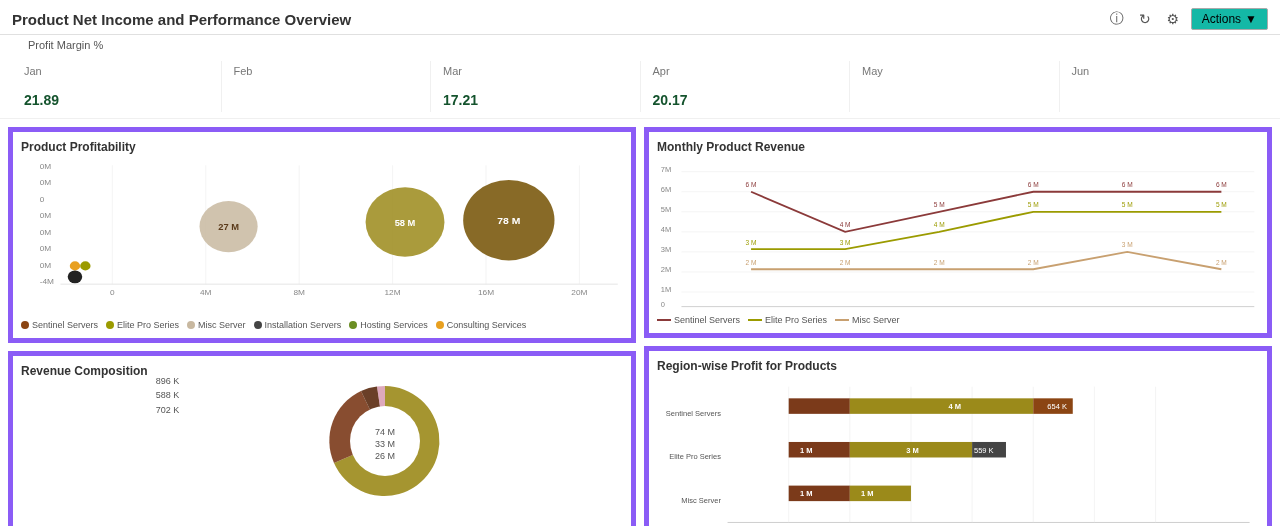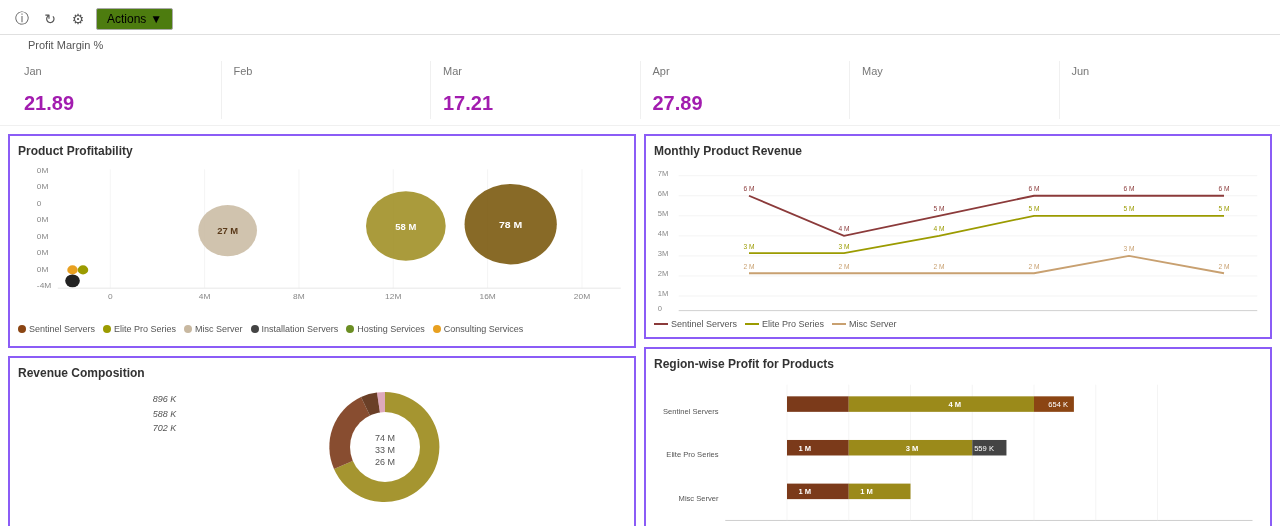--- a/index.html
+++ b/index.html
@@ -2,35 +2,35 @@
 <html><head>
   <meta charset="utf-8">
   <style>
     * { box-sizing: border-box; margin: 0; padding: 0; }
     body { font-family: Arial, sans-serif; background: #fff; font-size: 12px; color: #333; width: 1280px; height: 526px; overflow: hidden; }
     
     .header { display: flex; align-items: center; justify-content: space-between; padding: 8px 12px 4px 12px; border-bottom: 1px solid #e0e0e0; }
     .header-title { font-size: 15px; font-weight: 600; color: #333; }
     .header-icons { display: flex; align-items: center; gap: 8px; }
     .header-icon { width: 20px; height: 20px; display: flex; align-items: center; justify-content: center; cursor: pointer; color: #555; font-size: 14px; }
-    .actions-btn { border: 1px solid #aaa; background: #4d7c0f; padding: 3px 10px; font-size: 12px; cursor: pointer; border-radius: 2px; display: flex; align-items: center; gap: 4px; }
+    .actions-btn { border: 1px solid #aaa; background: #14b8a6; padding: 3px 10px; font-size: 12px; cursor: pointer; border-radius: 2px; display: flex; align-items: center; gap: 4px; }
 
     .subtitle { padding: 4px 28px; font-size: 11px; color: #555; }
 
     .kpi-row { display: flex; padding: 6px 12px; gap: 0; border-bottom: 1px solid #f0f0f0; }
     .kpi-item { flex: 1; padding: 4px 12px; border-right: 1px solid #f0f0f0; }
     .kpi-item:last-child { border-right: none; }
     .kpi-month { font-size: 11px; color: #777; margin-bottom: 2px; }
-    .kpi-value { font-size: 20px; font-weight: 700; color: #a21caf; margin-top: 15px; }
+    .kpi-value { font-size: 14px; font-weight: 700; color: #14532d; margin-top: 15px; }
 
     .main-content { display: flex; padding: 8px; gap: 8px; height: 420px; }
     .left-panel { flex: 1; display: flex; flex-direction: column; gap: 8px; }
     .right-panel { flex: 1; display: flex; flex-direction: column; gap: 8px; }
 
-    .chart-box { background: #fff; border: 2px solid #8b5cf6; padding: 8px; position: relative; }
+    .chart-box { background: #fff; border: 5px solid #8b5cf6; padding: 8px; position: relative; }
     .chart-title { font-size: 12px; font-weight: 600; color: #333; margin-bottom: 4px; }
 
     
     .bubble-chart { position: relative; height: 160px; overflow: hidden; }
     .bubble-chart svg { width: 100%; height: 100%; }
 
     
     .line-chart { position: relative; height: 155px; }
     .line-chart svg { width: 100%; height: 100%; }
     .donut-labels { position: absolute; left: 8px; top: 8px; font-size: 9px; color: #555; line-height: 1.6; }
@@ -41,20 +41,21 @@
 
     .legend { display: flex; flex-wrap: wrap; gap: 8px; font-size: 9px; color: #555; margin-top: 2px; align-items: center; }
     .legend-item { display: flex; align-items: center; gap: 3px; }
     .legend-dot { width: 8px; height: 8px; border-radius: 50%; display: inline-block; }
     .legend-dash { width: 14px; height: 2px; display: inline-block; }
   </style>
 </head>
 <body>
 
 <div class="header">
+  <span class="header-title">Product Net Income and Performance Overview</span>
   <div class="header-icons">
     <span class="header-icon" title="Info">ⓘ</span>
     <span class="header-icon" title="Refresh">↻</span>
     <span class="header-icon" title="Settings">⚙</span>
     <button class="actions-btn">
       <span>Actions</span>
       <span>▼</span>
     </button>
   </div>
 </div>
@@ -68,21 +69,21 @@
   </div>
   <div class="kpi-item">
     <div class="kpi-month">Feb</div>
   </div>
   <div class="kpi-item">
     <div class="kpi-month">Mar</div>
     <div class="kpi-value">17.21</div>
   </div>
   <div class="kpi-item">
     <div class="kpi-month">Apr</div>
-    <div class="kpi-value">27.89</div>
+    <div class="kpi-value">20.17</div>
   </div>
   <div class="kpi-item">
     <div class="kpi-month">May</div>
   </div>
   <div class="kpi-item">
     <div class="kpi-month">Jun</div>
   </div>
 </div>
 
 <div class="main-content">
@@ -157,21 +158,21 @@
         <div class="legend-item">
           <span class="legend-dot" style="background:#E8A020"></span>
           <span>Consulting Services</span>
         </div>
       </div>
     </div>
 
     <div class="chart-box" style="flex:1; display:flex; flex-direction:row;">
       <div class="chart-title">Revenue Composition</div>
       <div style="display:flex; align-items:center; justify-content:center; flex:1; position:relative;">
-        <div class="donut-labels" style="position:absolute; left:8px; top:26px;font-style:italic;">
+        <div class="donut-labels" style="position:absolute; left:8px; top:10px;">
           <div>896 K</div>
           <div>588 K</div>
           <div>702 K</div>
         </div>
         <svg width="170" height="150" viewBox="0 0 170 150">
 
           <g transform="translate(85,75)">
 
             <path d="M0,0 L0,-55 A55,55 0 1,1 -51,22 Z" fill="#9B8A1A" opacity="0.9"></path>
 

